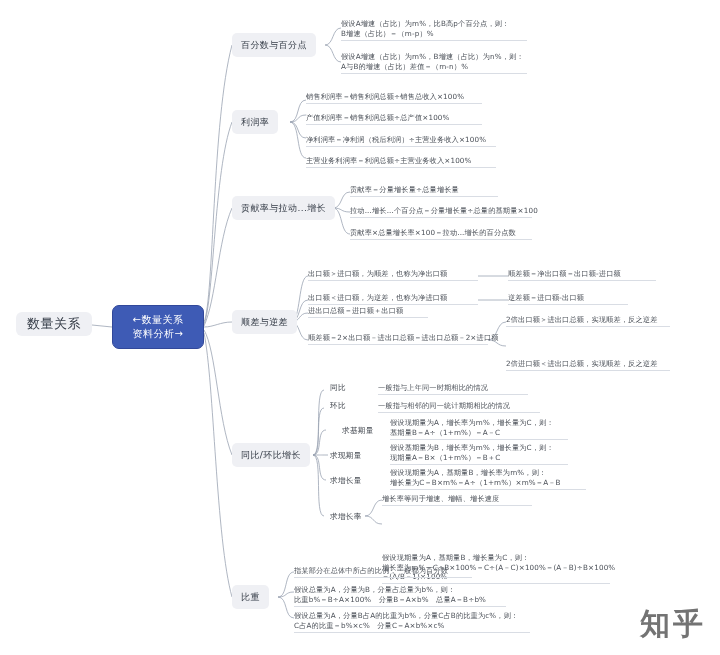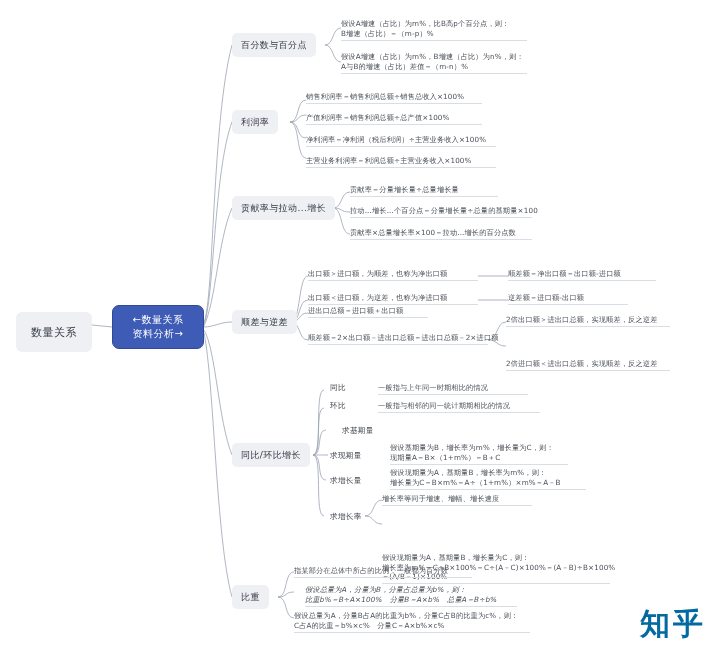--- a/index.html
+++ b/index.html
@@ -12,21 +12,21 @@
   svg#wires{position:absolute;left:0;top:0;width:720px;height:655px;pointer-events:none;}
 
   .node{position:absolute;box-sizing:border-box;}
 
   
   .pill{
     background:#eff0f4;border-radius:6px;
     display:flex;align-items:center;justify-content:center;
     color:#333a45;letter-spacing:.5px;
   }
-  #root-left{left:16px;top:312px;width:76px;height:40px;font-size:11px;}
+  #root-left{left:16px;top:312px;width:76px;height:24px;font-size:13px;}
 
   
   #center{
     left:112px;top:305px;width:92px;height:44px;
     background:#3e5bb5;border:1px solid #31489a;border-radius:7px;
     display:flex;flex-direction:column;align-items:center;justify-content:center;
     color:#ffffff;font-size:10px;line-height:14px;letter-spacing:.5px;
   }
   #center .l{white-space:nowrap;}
 
@@ -46,21 +46,21 @@
     box-sizing:border-box;
   }
   .lbl{
     position:absolute;font-size:7.6px;line-height:10px;
     color:#3f444c;white-space:nowrap;letter-spacing:.3px;
   }
 
   #watermark{
     position:absolute;right:14px;bottom:10px;
     font-family:"DejaVu Serif","Liberation Serif",serif;
-    font-size:30px;color:#0369a1;font-weight:bold;letter-spacing:3px;
+    font-size:30px;color:#737373;font-weight:bold;letter-spacing:3px;
     user-select:none;
   }
 </style>
 </head>
 <body>
 
 <div id="canvas">
 
   <svg id="wires" viewBox="0 0 720 655">
     <g fill="none" stroke="#9aa3b2" stroke-width="0.8">
@@ -148,36 +148,38 @@
 
   <div class="node l1" style="left:232px;top:443px;">同比/环比增长</div>
 
   <div class="lbl" style="left:330px;top:383px;">同比</div>
   <div class="txt" style="left:378px;top:383px;width:150px;">一般指与上年同一时期相比的情况</div>
 
   <div class="lbl" style="left:330px;top:401px;">环比</div>
   <div class="txt" style="left:378px;top:401px;width:162px;">一般指与相邻的同一统计期期相比的情况</div>
 
   <div class="lbl" style="left:330px;top:426px;margin-left:12px;">求基期量</div>
+  <div class="txt" style="left:390px;top:418px;width:178px;">假设现期量为A，增长率为m%，增长量为C，则：
+基期量B＝A÷（1+m%）＝A－C</div>
 
   <div class="lbl" style="left:330px;top:451px;">求现期量</div>
   <div class="txt" style="left:390px;top:443px;width:178px;">假设基期量为B，增长率为m%，增长量为C，则：
 现期量A＝B×（1+m%）＝B＋C</div>
 
   <div class="lbl" style="left:330px;top:476px;">求增长量</div>
   <div class="txt" style="left:390px;top:468px;width:196px;">假设现期量为A，基期量B，增长率为m%，则：
 增长量为C＝B×m%＝A÷（1+m%）×m%＝A－B</div>
 
   <div class="lbl" style="left:330px;top:512px;">求增长率</div>
   <div class="txt" style="left:382px;top:494px;width:150px;">增长率等同于增速、增幅、增长速度</div>
   <div class="txt" style="left:382px;top:513px;width:228px;margin-top:40px;">假设现期量为A，基期量B，增长量为C，则：
 增长率为m%＝C÷B×100%＝C÷(A－C)×100%＝(A－B)÷B×100%
 ＝(A/B－1)×100%</div>
 
   <div class="node l1" style="left:232px;top:585px;">比重</div>
   <div class="txt" style="left:294px;top:566px;width:178px;">指某部分在总体中所占的比例，一般都为百分数</div>
-  <div class="txt" style="left:305px;top:585px;width:212px;font-style:italic;">假设总量为A，分量为B，分量占总量为b%，则：
+  <div class="txt" style="left:294px;top:585px;width:212px;">假设总量为A，分量为B，分量占总量为b%，则：
 比重b%＝B÷A×100%　分量B＝A×b%　总量A＝B÷b%</div>
   <div class="txt" style="left:294px;top:611px;width:236px;">假设总量为A，分量B占A的比重为b%，分量C占B的比重为c%，则：
 C占A的比重＝b%×c%　分量C＝A×b%×c%</div>
 
   <div id="watermark">知乎</div>
 </div>
 
 </body></html>

